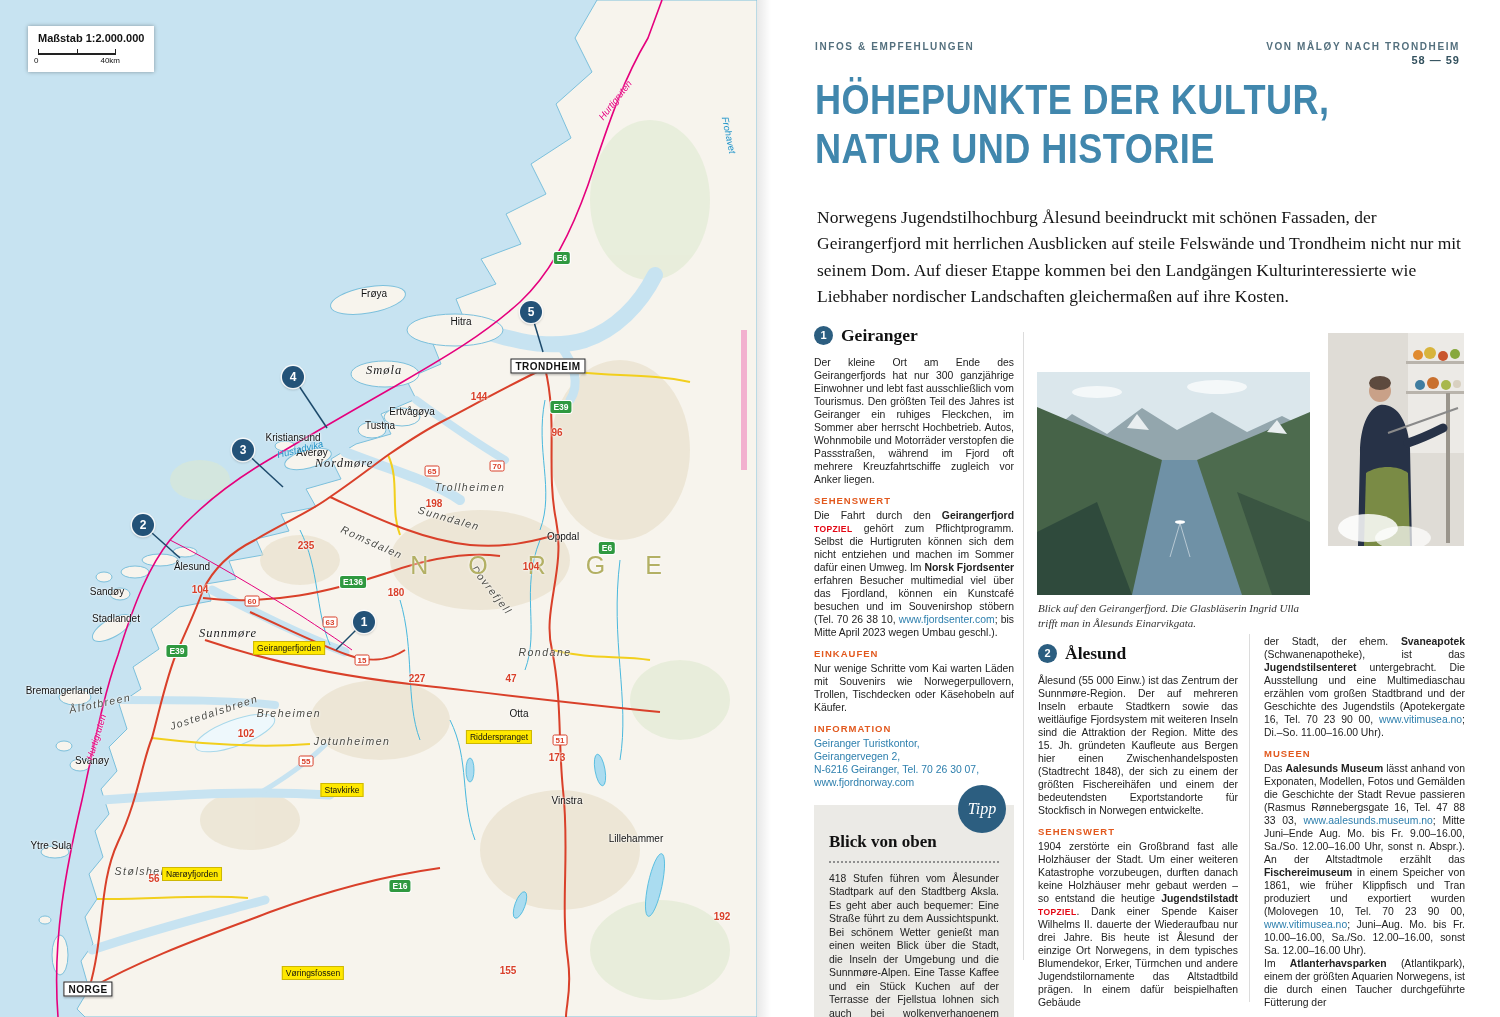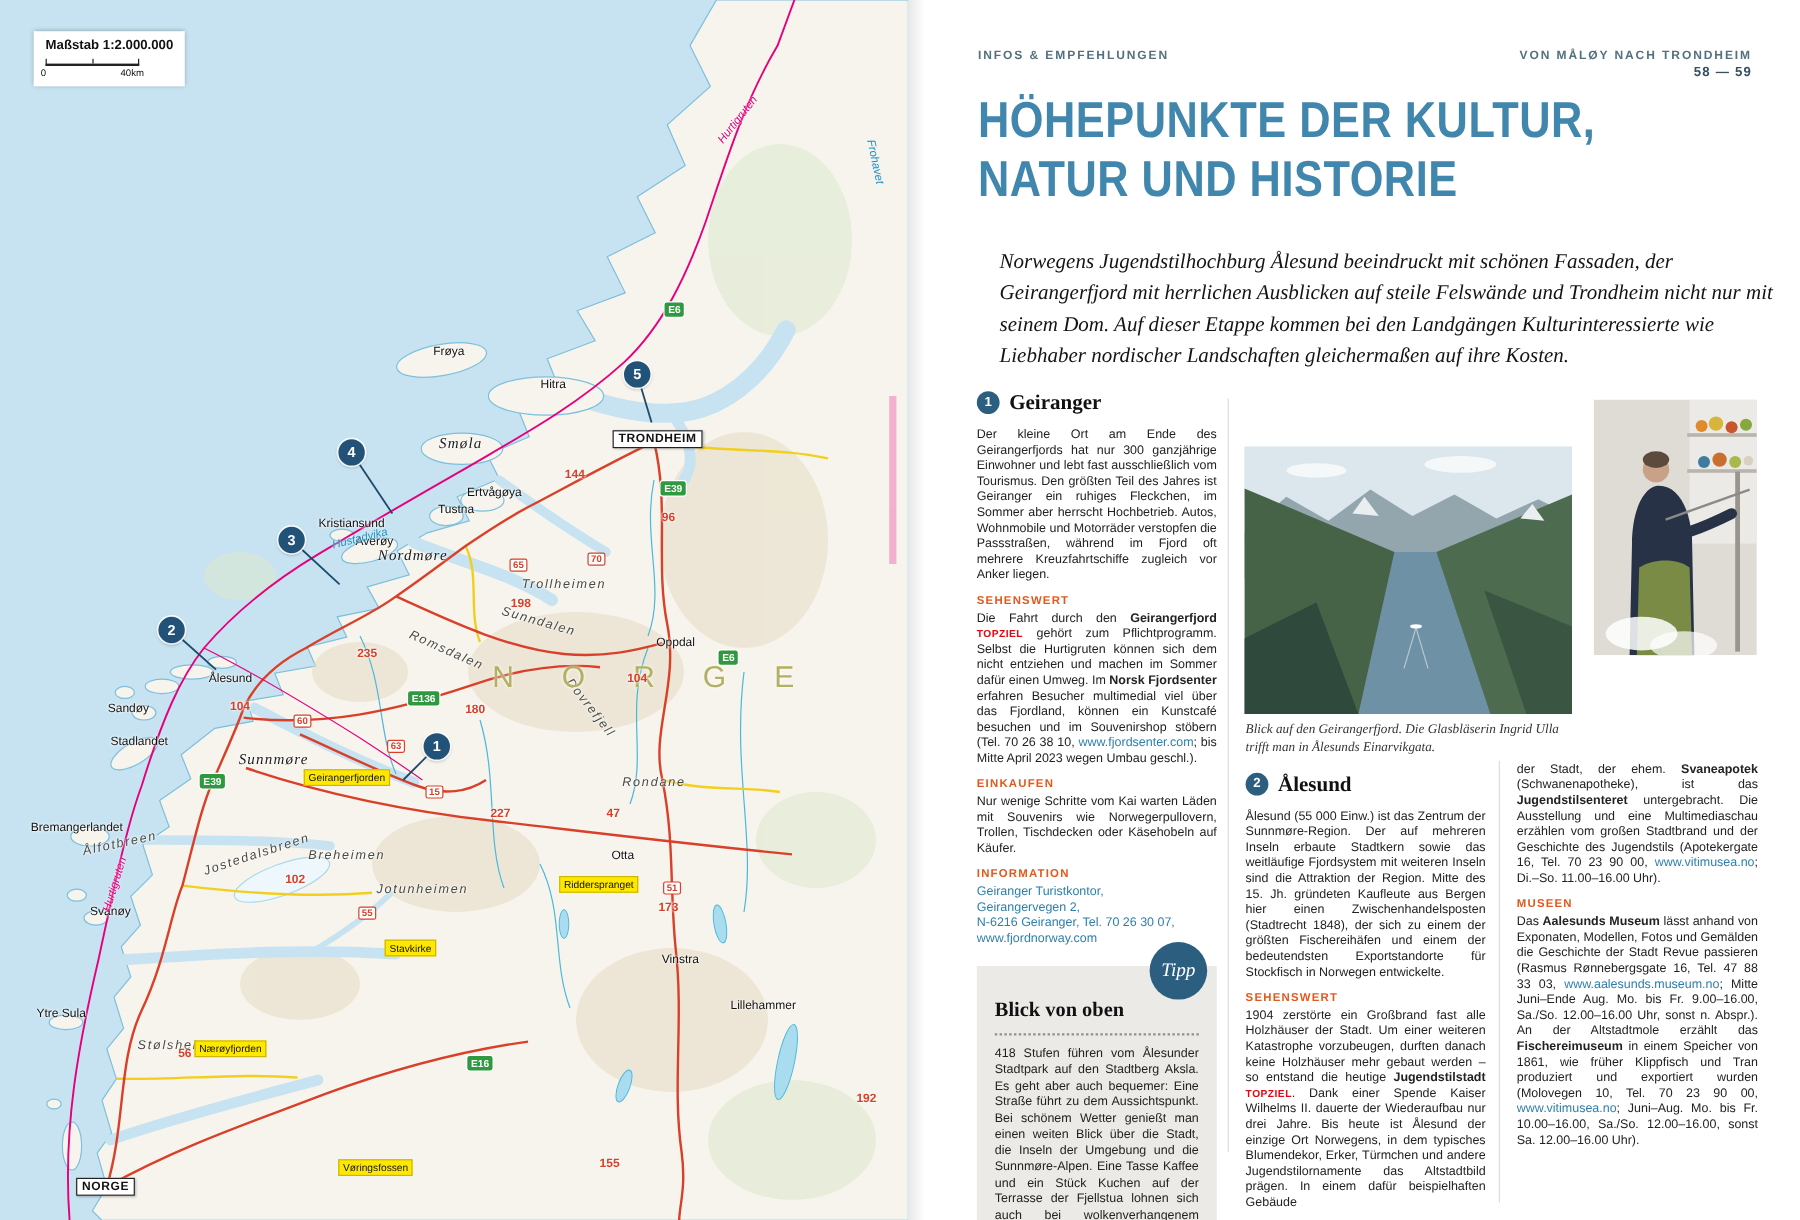--- a/index.html
+++ b/index.html
@@ -43,22 +43,22 @@
     background:linear-gradient(90deg,rgba(0,0,0,.09),rgba(0,0,0,0));pointer-events:none;}
 
   .kicker{position:absolute;top:41px;font-size:10px;font-weight:bold;letter-spacing:1.6px;color:#54707e;}
   #kicker-left{left:58px;}
   #kicker-right{right:40px;text-align:right;}
   #pages-num{position:absolute;right:40px;top:54px;font-size:11px;font-weight:bold;letter-spacing:1px;color:#33515e;}
 
   #title{position:absolute;left:58px;top:76px;color:#4187ad;font-size:42px;font-weight:800;line-height:1.16;
     transform:scaleX(.86);transform-origin:left top;letter-spacing:0.5px;}
 
-  #intro{position:absolute;left:60px;top:204px;width:650px;font-family:"Liberation Serif",serif;font-style:italic;
-    font-size:17.5px;line-height:1.5;color:#141414;margin-left:16px;}
+  #intro{position:absolute;left:60px;top:204px;width:650px;font-family:"Liberation Serif",serif;
+    font-size:17.5px;line-height:1.5;color:#141414;}
 
   .colrule{position:absolute;width:1px;background:#dcdcdc;}
   #rule1{left:266px;top:332px;height:628px;}
   #rule2{left:492px;top:634px;height:368px;}
 
   .col{position:absolute;font-size:10.4px;line-height:1.25;color:#222;text-align:justify;}
   #col1{left:57px;top:325px;width:200px;}
   #col2{left:281px;top:643px;width:200px;}
   #col3{left:507px;top:635px;width:201px;}
 
@@ -371,16 +371,17 @@
           <div class="cat-label">SEHENSWERT</div>
           <p class="body-p"><span>1904 zerstörte ein Großbrand fast alle Holzhäuser der Stadt. Um einer weiteren Katastrophe vorzubeugen, durften danach keine Holzhäuser mehr gebaut werden – so entstand die heutige </span><strong>Jugendstilstadt</strong><span> </span><span class="topziel">TOPZIEL</span><span>. Dank einer Spende Kaiser Wilhelms II. dauerte der Wiederaufbau nur drei Jahre. Bis heute ist Ålesund der einzige Ort Norwegens, in dem typisches Blumendekor, Erker, Türmchen und andere Jugendstilornamente das Altstadtbild prägen. In einem dafür beispielhaften Gebäude</span></p>
         </div>
     </div>
 
     <div class="col" id="col3">
       <div id="col3-blocks">
           <p class="body-p"><span>der Stadt, der ehem. </span><strong>Svaneapotek</strong><span> (Schwanenapotheke), ist das </span><strong>Jugendstilsenteret</strong><span> untergebracht. Die Ausstellung und eine Multimediaschau erzählen vom großen Stadtbrand und der Geschichte des Jugendstils (Apotekergate 16, Tel. 70 23 90 00, </span><span class="link">www.vitimusea.no</span><span>; Di.–So. 11.00–16.00 Uhr).</span></p>
           <div class="cat-label">MUSEEN</div>
           <p class="body-p"><span>Das </span><strong>Aalesunds Museum</strong><span> lässt anhand von Exponaten, Modellen, Fotos und Gemälden die Geschichte der Stadt Revue passieren (Rasmus Rønnebergsgate 16, Tel. 47 88 33 03, </span><span class="link">www.aalesunds.museum.no</span><span>; Mitte Juni–Ende Aug. Mo. bis Fr. 9.00–16.00, Sa./So. 12.00–16.00 Uhr, sonst n. Abspr.). An der Altstadtmole erzählt das </span><strong>Fischereimuseum</strong><span> in einem Speicher von 1861, wie früher Klippfisch und Tran produziert und exportiert wurden (Molovegen 10, Tel. 70 23 90 00, </span><span class="link">www.vitimusea.no</span><span>; Juni–Aug. Mo. bis Fr. 10.00–16.00, Sa./So. 12.00–16.00, sonst Sa. 12.00–16.00 Uhr).</span></p>
+          <p class="body-p"><span>Im </span><strong>Atlanterhavsparken</strong><span> (Atlantikpark), einem der größten Aquarien Norwegens, ist die durch einen Taucher durchgeführte Fütterung der</span></p>
         </div>
     </div>
   </div>
 </div>
 
 </body></html>

